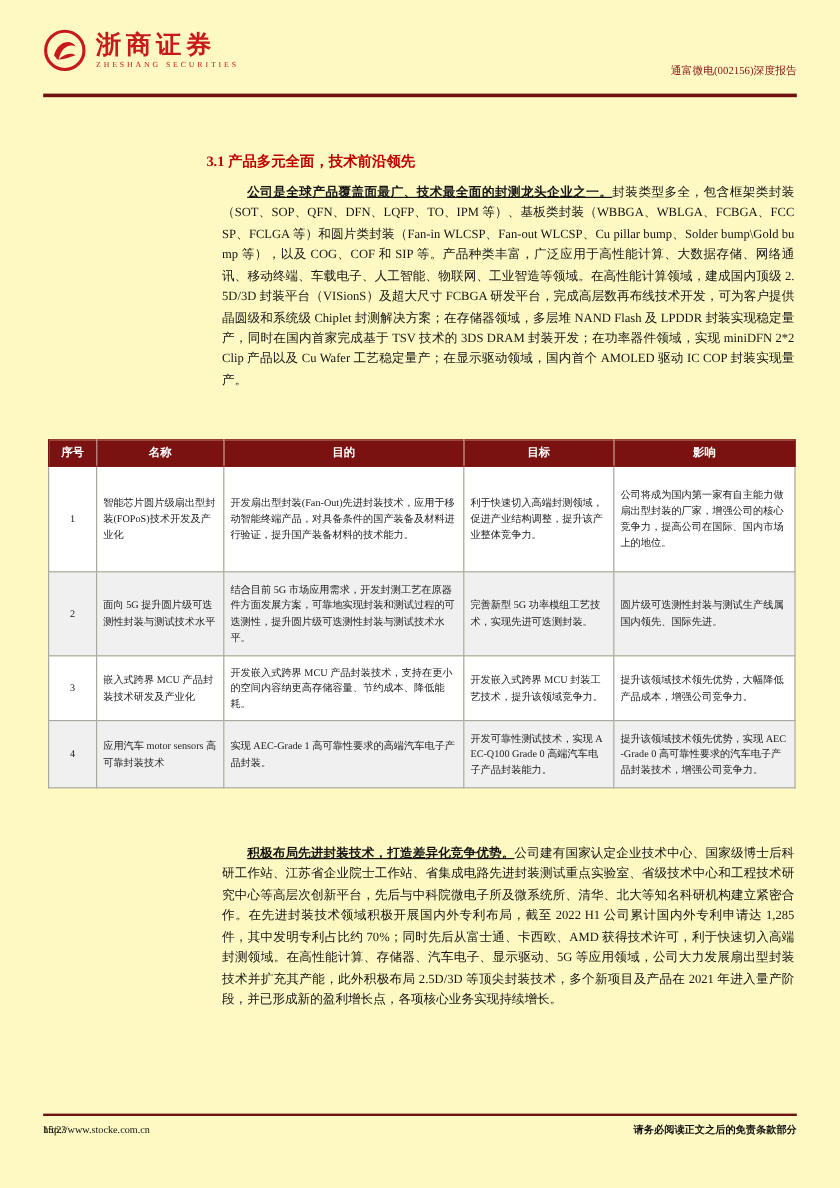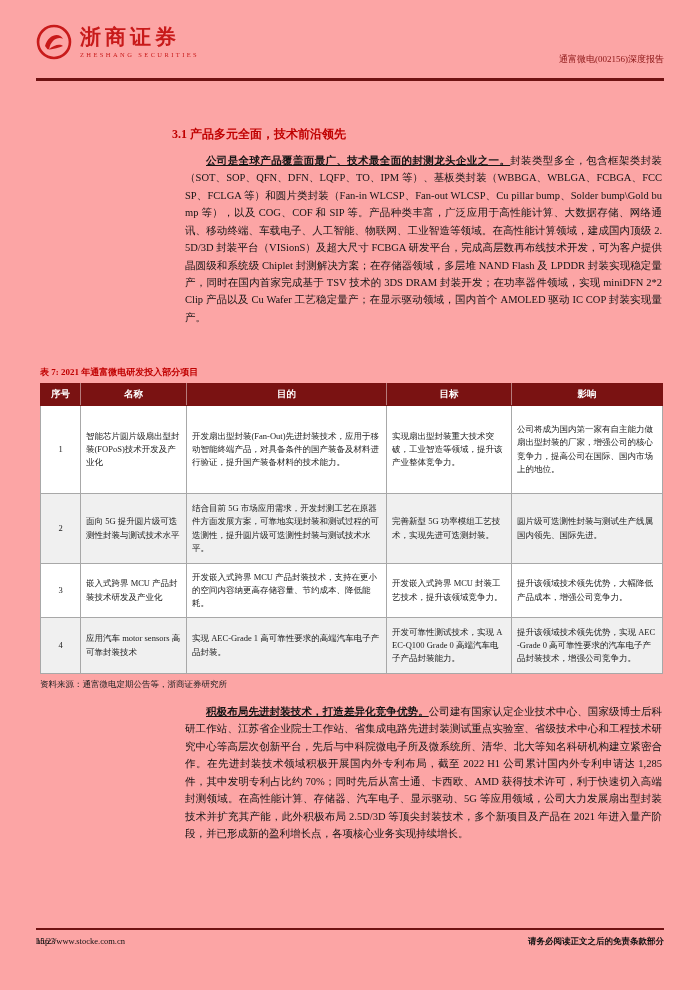--- a/index.html
+++ b/index.html
@@ -1,18 +1,18 @@
 <!DOCTYPE html>
 <html><head>
 <meta charset="utf-8">
 <style>
   * { margin:0; padding:0; box-sizing:border-box; }
   html,body { background:#ffffff; }
   body { font-family:"Liberation Serif", serif; color:#1a1a1a; }
-  .page { position:relative; width:700px; height:990px; background:#fca5a5; overflow:hidden; margin:0 auto; }
+  .page { position:relative; width:700px; height:990px; background:#fef9c3; overflow:hidden; margin:0 auto; }
 
   
   .header { position:absolute; top:24px; left:36px; right:36px; height:48px; }
   .brand { display:flex; align-items:center; gap:8px; }
   .logo { width:36px; height:36px; }
   .brand-cn { font-size:21px; font-weight:bold; color:#c81a1a; letter-spacing:4px; line-height:1.1; }
   .brand-en { font-size:6.5px; color:#c81a1a; letter-spacing:2.4px; margin-top:2px; }
   .report-label { position:absolute; right:0; bottom:6px; font-size:9px; font-weight:normal; color:#8a1414; }
   .header-rule { position:absolute; top:78px; left:36px; right:36px; height:3px; background:#6e1212; }
 
@@ -63,21 +63,20 @@
     </div>
     <div class="report-label">通富微电(002156)深度报告</div>
   </div>
   <div class="header-rule"></div>
 
   <div class="h2">3.1 产品多元全面，技术前沿领先</div>
 
   <div class="para para1"><span class="lead">公司是全球产品覆盖面最广、技术最全面的封测龙头企业之一。</span><span>封装类型多全，包含框架类封装（SOT、SOP、QFN、DFN、LQFP、TO、IPM 等）、基板类封装（WBBGA、WBLGA、FCBGA、FCCSP、FCLGA 等）和圆片类封装（Fan-in WLCSP、Fan-out WLCSP、Cu pillar bump、Solder bump\Gold bump 等），以及 COG、COF 和 SIP 等。产品种类丰富，广泛应用于高性能计算、大数据存储、网络通讯、移动终端、车载电子、人工智能、物联网、工业智造等领域。在高性能计算领域，建成国内顶级 2.5D/3D 封装平台（VISionS）及超大尺寸 FCBGA 研发平台，完成高层数再布线技术开发，可为客户提供晶圆级和系统级 Chiplet 封测解决方案；在存储器领域，多层堆 NAND Flash 及 LPDDR 封装实现稳定量产，同时在国内首家完成基于 TSV 技术的 3DS DRAM 封装开发；在功率器件领域，实现 miniDFN 2*2 Clip 产品以及 Cu Wafer 工艺稳定量产；在显示驱动领域，国内首个 AMOLED 驱动 IC COP 封装实现量产。</span></div>
 
   <div class="table-block">
-    <div class="table-caption">表 7: 2021 年通富微电研发投入部分项目</div>
     <table class="rd">
       <colgroup>
         <col style="width:40px">
           <col style="width:106px">
           <col style="width:200px">
           <col style="width:125px">
           <col style="width:151px">
       </colgroup>
       <thead>
         <tr>
@@ -86,21 +85,21 @@
           <th>目的</th>
           <th>目标</th>
           <th>影响</th>
         </tr>
       </thead>
       <tbody>
         <tr class="odd" style="height:88px;">
           <td class="no">1</td>
           <td>智能芯片圆片级扇出型封装(FOPoS)技术开发及产业化</td>
           <td>开发扇出型封装(Fan-Out)先进封装技术，应用于移动智能终端产品，对具备条件的国产装备及材料进行验证，提升国产装备材料的技术能力。</td>
-          <td>实现扇出型封装重大技术突破，工业智造等领域，提升该产业整体竞争力。</td>
+          <td>利于快速切入高端封测领域，促进产业结构调整，提升该产业整体竞争力。</td>
           <td>公司将成为国内第一家有自主能力做扇出型封装的厂家，增强公司的核心竞争力，提高公司在国际、国内市场上的地位。</td>
         </tr>
         <tr class="even" style="height:70px;">
           <td class="no">2</td>
           <td>面向 5G 提升圆片级可迭测性封装与测试技术水平</td>
           <td>结合目前 5G 市场应用需求，开发封测工艺在原器件方面发展方案，可靠地实现封装和测试过程的可迭测性，提升圆片级可迭测性封装与测试技术水平。</td>
           <td>完善新型 5G 功率模组工艺技术，实现先进可迭测封装。</td>
           <td>圆片级可迭测性封装与测试生产线属国内领先、国际先进。</td>
         </tr>
         <tr class="odd" style="height:54px;">
@@ -112,21 +111,20 @@
         </tr>
         <tr class="even" style="height:56px;">
           <td class="no">4</td>
           <td>应用汽车 motor sensors 高可靠封装技术</td>
           <td>实现 AEC-Grade 1 高可靠性要求的高端汽车电子产品封装。</td>
           <td>开发可靠性测试技术，实现 AEC-Q100 Grade 0 高端汽车电子产品封装能力。</td>
           <td>提升该领域技术领先优势，实现 AEC-Grade 0 高可靠性要求的汽车电子产品封装技术，增强公司竞争力。</td>
         </tr>
       </tbody>
     </table>
-    <div class="source-note">资料来源：通富微电定期公告等，浙商证券研究所</div>
   </div>
 
   <div class="para para2"><span class="lead">积极布局先进封装技术，打造差异化竞争优势。</span><span>公司建有国家认定企业技术中心、国家级博士后科研工作站、江苏省企业院士工作站、省集成电路先进封装测试重点实验室、省级技术中心和工程技术研究中心等高层次创新平台，先后与中科院微电子所及微系统所、清华、北大等知名科研机构建立紧密合作。在先进封装技术领域积极开展国内外专利布局，截至 2022 H1 公司累计国内外专利申请达 1,285 件，其中发明专利占比约 70%；同时先后从富士通、卡西欧、AMD 获得技术许可，利于快速切入高端封测领域。在高性能计算、存储器、汽车电子、显示驱动、5G 等应用领域，公司大力发展扇出型封装技术并扩充其产能，此外积极布局 2.5D/3D 等顶尖封装技术，多个新项目及产品在 2021 年进入量产阶段，并已形成新的盈利增长点，各项核心业务实现持续增长。</span></div>
 
   <div class="footer-rule"></div>
   <div class="footer">
     <a class="url" href="#">http://www.stocke.com.cn</a>
     <div class="pageno">15/23</div>
     <div class="disclaimer">请务必阅读正文之后的免责条款部分</div>
   </div>

